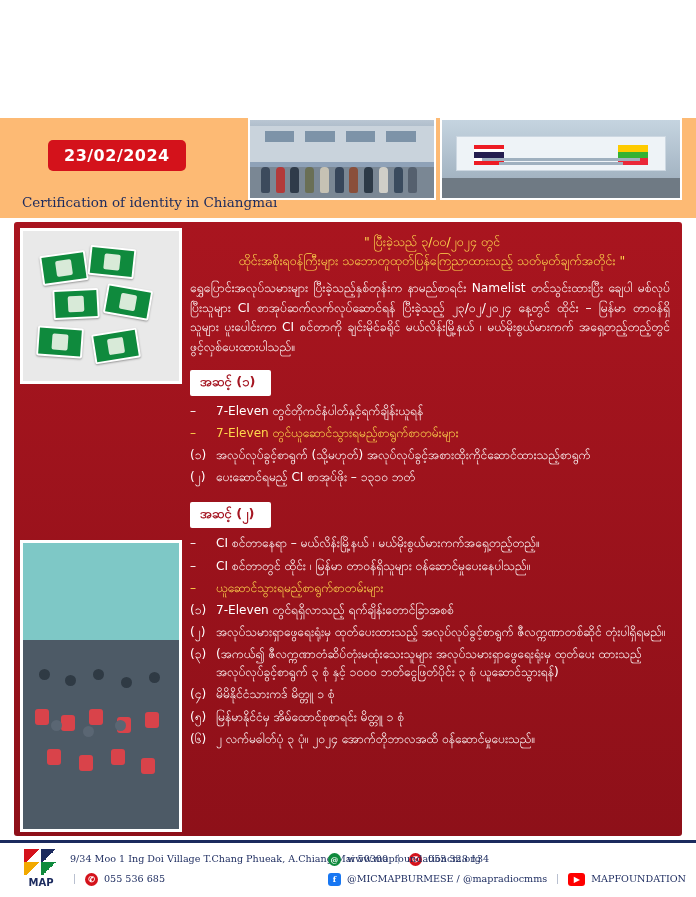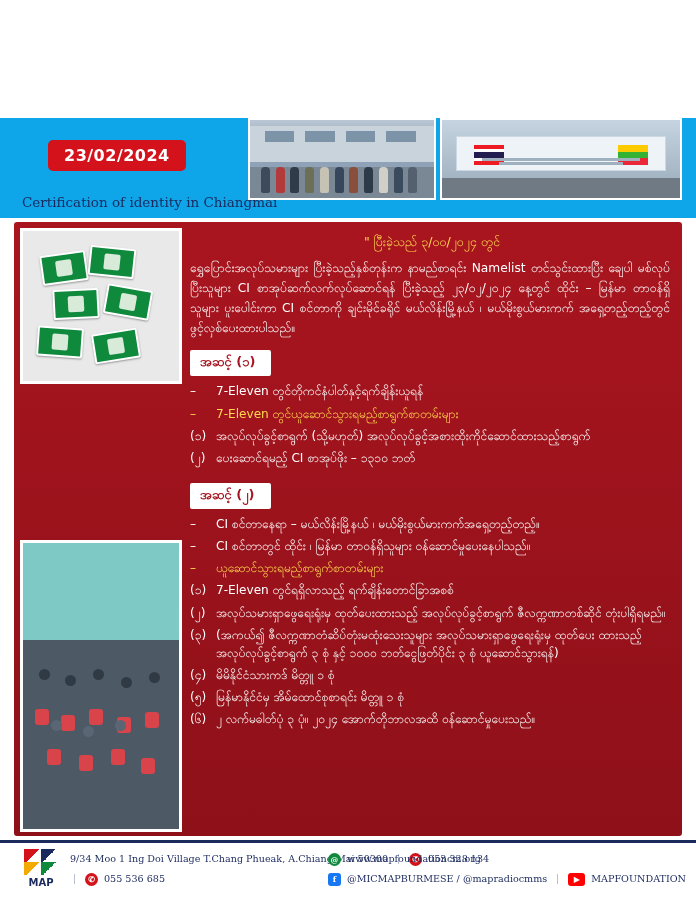--- a/index.html
+++ b/index.html
@@ -54,21 +54,21 @@
     border-radius: 5px;
     border: 1px solid #f3c6c9;
     font-style: italic;
   }
 
   
   .topband {
     position: absolute;
     left: 0; top: 118px;
     width: 696px; height: 100px;
-    background: #0ea5e9;
+    background: #fdba74;
   }
   .date-badge {
     position: absolute;
     left: 48px; top: 22px;
     background: #d4121b;
     color: #ffffff;
     font-size: 16px;
     font-weight: bold;
     padding: 6px 16px;
     border-radius: 5px;
@@ -331,20 +331,21 @@
         <div class="mr-head" style="left:28px;top:62%;background:#5a6673"></div>
         <div class="mr-head" style="left:60px;top:64%;background:#5a6673"></div>
         <div class="mr-head" style="left:92px;top:62%;background:#5a6673"></div>
       </div>
     </div>
 
     <div class="right-col">
 
       <div class="quote">
         <span>" ပြီးခဲ့သည် ၃/၀၀/၂၀၂၄ တွင်</span>
+        <span class="q2">ထိုင်းအစိုးရဝန်ကြီးများ သဘောတူထုတ်ပြန်ကြေညာထားသည့် သတ်မှတ်ချက်အတိုင်း "</span>
       </div>
 
       <div class="para">ရွှေပြောင်းအလုပ်သမားများ ပြီးခဲ့သည့်နှစ်တုန်းက နာမည်စာရင်း Namelist တင်သွင်းထားပြီး ချေပါ မစ်လုပ်ပြီးသူများ CI စာအုပ်ဆက်လက်လုပ်ဆောင်ရန် ပြီးခဲ့သည့် ၂၃/၀၂/၂၀၂၄ နေ့တွင် ထိုင်း – မြန်မာ တာဝန်ရှိသူများ ပူးပေါင်းကာ CI စင်တာကို ချင်းမိုင်ခရိုင် မယ်လိန်းမြို့နယ် ၊ မယ်မိုးစွယ်မားကက် အရှေ့တည့်တည့်တွင် ဖွင့်လှစ်ပေးထားပါသည်။</div>
 
       
       <div class="section-tag">အဆင့် (၁)</div>
       <div class="list">
         <div class="li">
           <span class="mk">–</span>
           <span class="tx">7-Eleven တွင်တိုကင်နံပါတ်နှင့်ရက်ချိန်းယူရန်</span>

